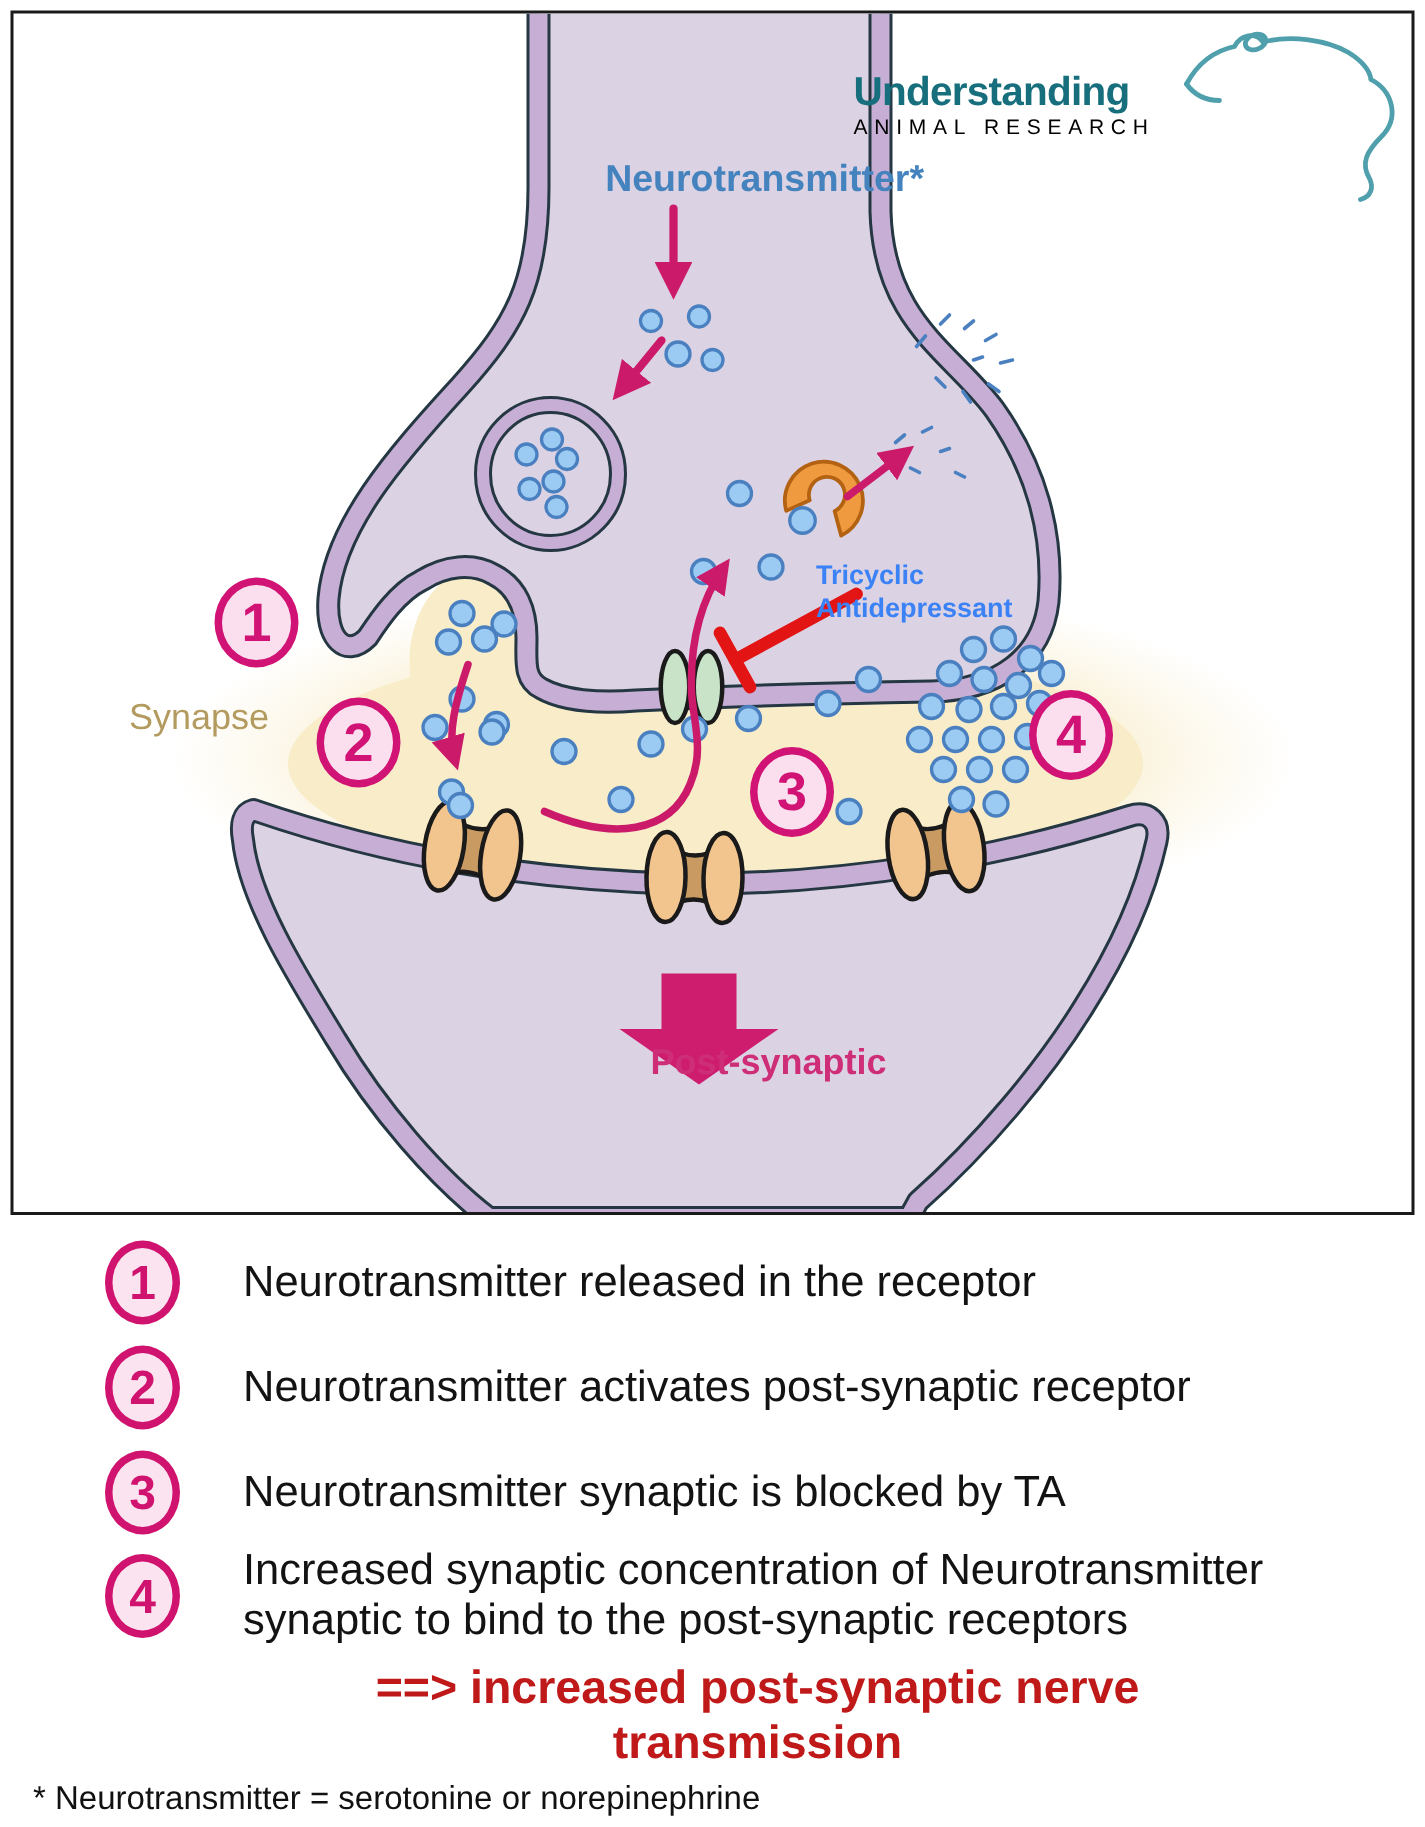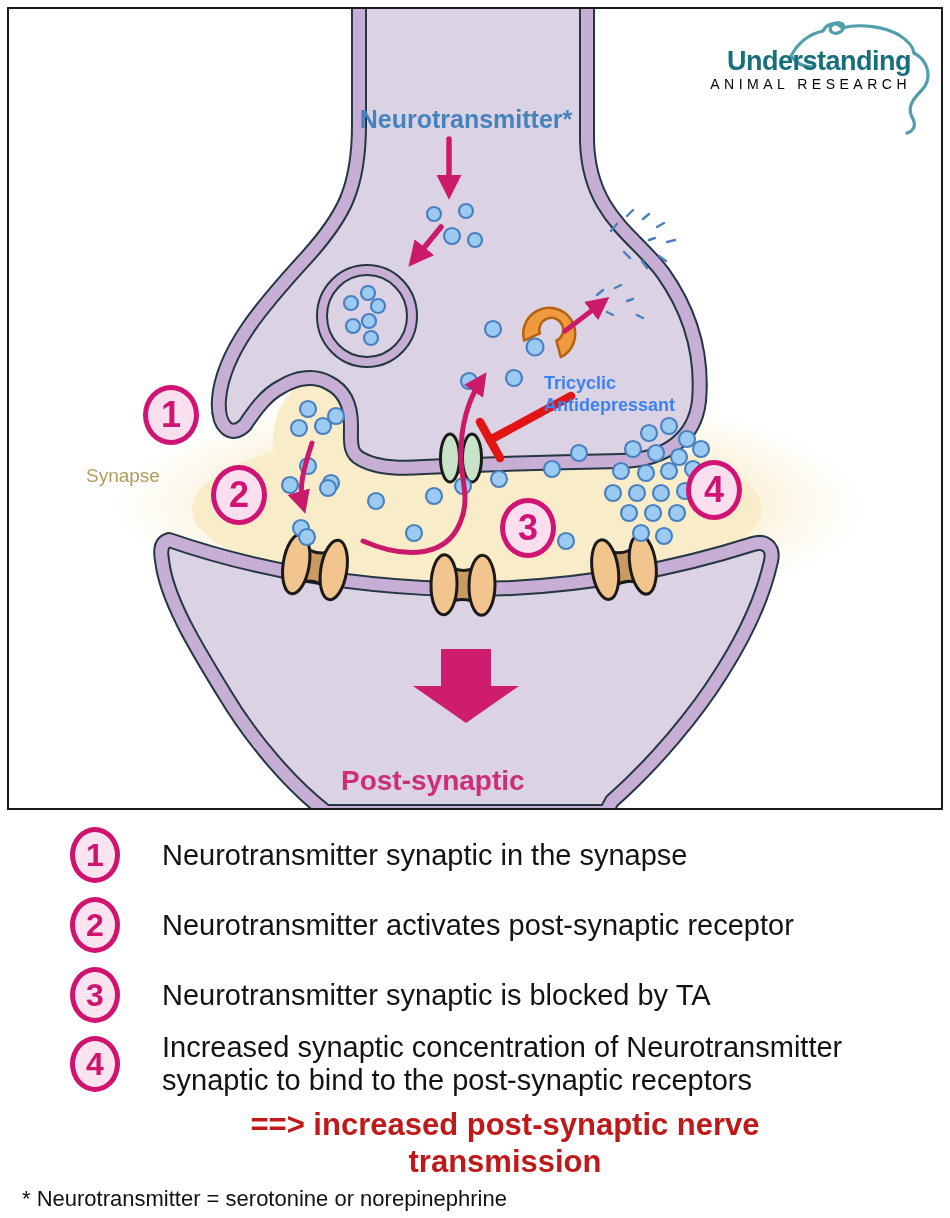--- a/index.html
+++ b/index.html
@@ -8,33 +8,33 @@
     width:950px; height:1218px; position:relative;
     font-family:"Liberation Sans", sans-serif; overflow:hidden;
   }
   .diagram-box {
     position:absolute; left:7px; top:7px; width:936px; height:803px;
     border:2px solid #1a1a1a; background:#ffffff; overflow:hidden;
   }
   .diagram-box svg { position:absolute; left:0; top:0; }
 
   
-  .logo { position:absolute; left:560px; top:38px; width:342px; text-align:right; line-height:1.05; }
+  .logo { position:absolute; left:560px; top:38px; width:342px; text-align:left; line-height:1.05; }
   .logo-line1 { font-size:27px; font-weight:bold; color:#176e7c; letter-spacing:-0.5px; }
   .logo-line2 { font-size:14px; color:#000000; letter-spacing:4.5px; margin-top:2px; }
 
   
   .lbl { position:absolute; }
-  .lbl-neurotransmitter { left:307px; top:96px; width:300px; text-align:center;
+  .lbl-neurotransmitter { left:307px; top:96px; width:300px; text-align:right;
     font-size:25px; font-weight:bold; color:#4583be; }
   .lbl-tricyclic { left:535px; top:363px; font-size:18px; font-weight:bold;
     color:#3b82f6; line-height:22px; }
-  .lbl-synapse { left:77px; top:456px; font-size:19px; color:#b39b60; }
-  .lbl-psp { left:332px; top:758px; width:250px; text-align:left;
-    font-size:28px; font-weight:bold; color:#ce2e78; line-height:28px; }
+  .lbl-synapse { left:77px; top:456px; font-size:24px; color:#b39b60; }
+  .lbl-psp { left:332px; top:686px; width:250px; text-align:right;
+    font-size:24px; font-weight:bold; color:#ce2e78; line-height:28px; }
 
   .dmarker {
     position:absolute; width:56px; height:60px; border-radius:50%;
     border:5px solid #d01374; background:#fbdfee; color:#d01374;
     display:flex; align-items:center; justify-content:center;
     font-size:36px; font-weight:bold;
   }
 
   
   .legend-row { position:absolute; left:70px; width:860px; display:flex; align-items:center; }
@@ -260,21 +260,21 @@
   </div>
   <div class="dmarker" style="left:677px; top:451px;">
     <span>4</span>
   </div>
 </div>
 
 <div class="legend-row" style="top:826px; height:58px;">
   <div class="legend-circle">
     <span>1</span>
   </div>
-  <div class="legend-text">Neurotransmitter synaptic in the synapse</div>
+  <div class="legend-text">Neurotransmitter released in the receptor</div>
 </div>
 <div class="legend-row" style="top:896px; height:58px;">
   <div class="legend-circle">
     <span>2</span>
   </div>
   <div class="legend-text">Neurotransmitter activates post-synaptic receptor</div>
 </div>
 <div class="legend-row" style="top:966px; height:58px;">
   <div class="legend-circle">
     <span>3</span>

